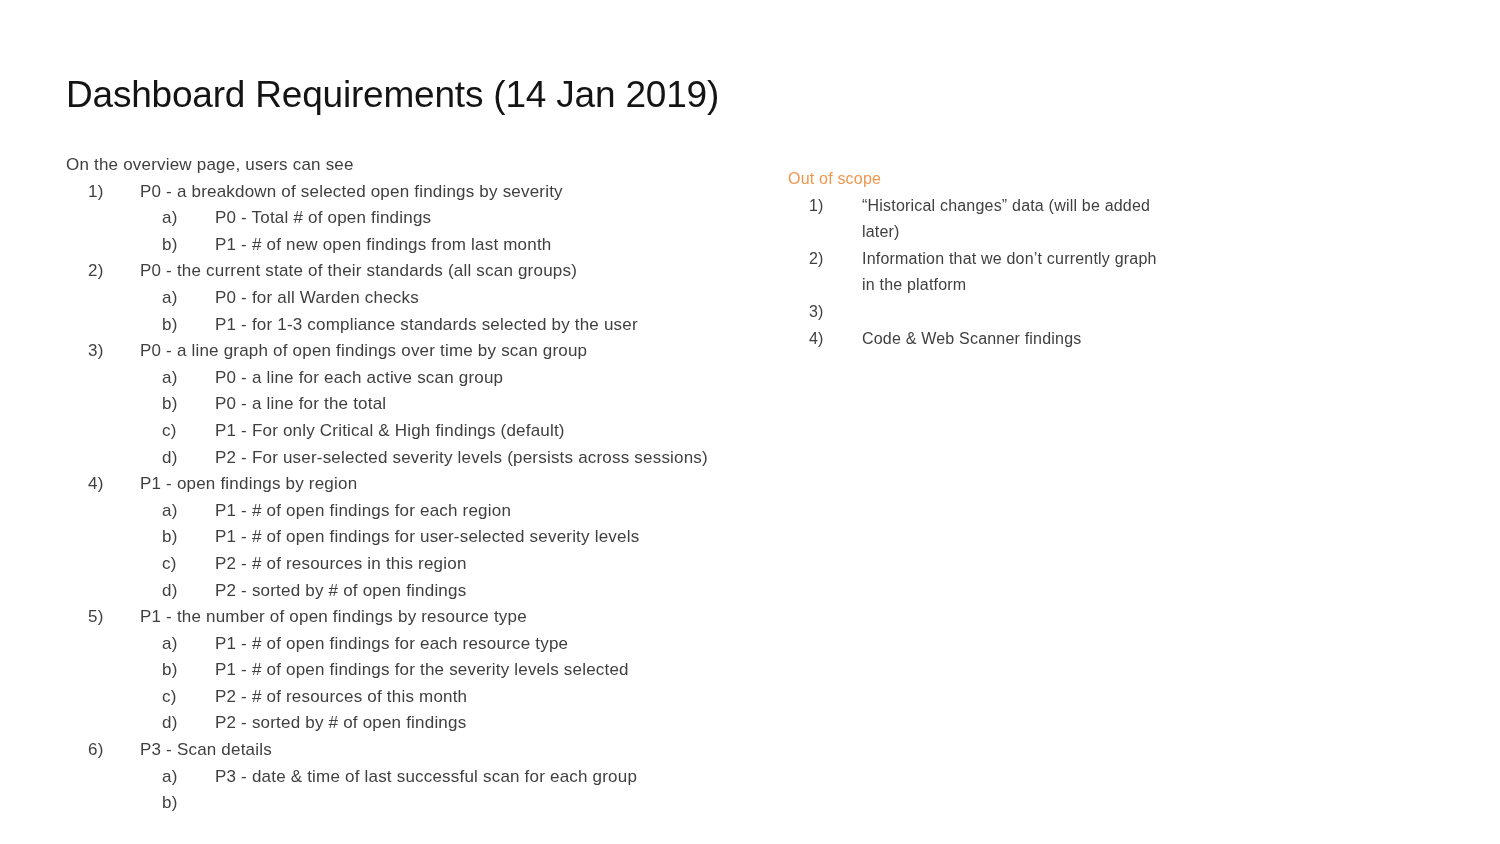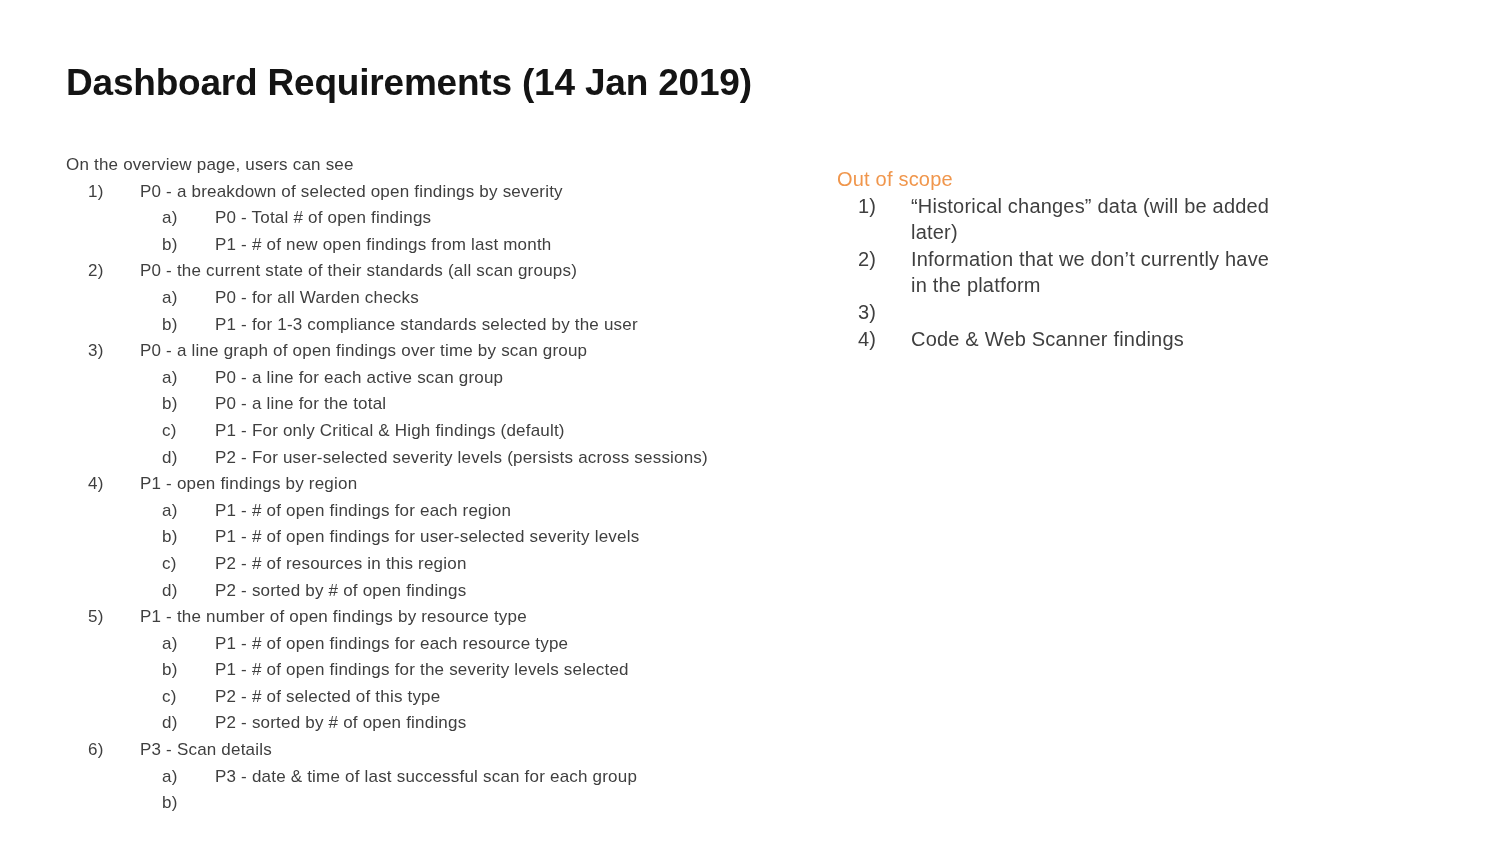--- a/index.html
+++ b/index.html
@@ -9,42 +9,42 @@
     width: 1500px;
     height: 844px;
     background: #ffffff;
     overflow: hidden;
     font-family: "Liberation Sans", "DejaVu Sans", sans-serif;
     color: var(--body, #3f3f3f);
   }
   .title {
     position: absolute;
     left: 66px;
-    top: 62px;
+    top: 74px;
     font-size: 37px;
-    font-weight: 700;
+    font-weight: 400;
     letter-spacing: -0.2px;
     color: var(--title, #141414);
   }
   .left-col {
     position: absolute;
     left: 66px;
     top: 132px;
     width: 740px;
     font-size: 17px;
     line-height: 26.6px;
     letter-spacing: 0.2px;
     margin-top: 20px;
   }
   .right-col {
     position: absolute;
-    left: 837px;
+    left: 788px;
     top: 166px;
     width: 470px;
-    font-size: 20px;
+    font-size: 16px;
     line-height: 26.6px;
     letter-spacing: 0.2px;
   }
   .row { display: flex; align-items: baseline; }
   .row .marker { flex: 0 0 auto; }
   .lvl1 { padding-left: 22px; }
   .lvl1 .marker { width: 52px; }
   .lvl2 { padding-left: 96px; }
   .lvl2 .marker { width: 53px; }
   .oos-heading { color: var(--accent, #F0964C); }
@@ -139,21 +139,21 @@
     <div class="row lvl2">
       <span class="marker">a)</span>
       <span class="text">P1 - # of open findings for each resource type</span>
     </div>
     <div class="row lvl2">
       <span class="marker">b)</span>
       <span class="text">P1 - # of open findings for the severity levels selected</span>
     </div>
     <div class="row lvl2">
       <span class="marker">c)</span>
-      <span class="text">P2 - # of selected of this type</span>
+      <span class="text">P2 - # of resources of this month</span>
     </div>
     <div class="row lvl2">
       <span class="marker">d)</span>
       <span class="text">P2 - sorted by # of open findings</span>
     </div>
 
     <div class="row lvl1">
       <span class="marker">6)</span>
       <span class="text">P3 - Scan details</span>
     </div>
@@ -170,21 +170,21 @@
     <div class="row oos-heading">
       <span class="text">Out of scope</span>
     </div>
     <div class="row oos-item">
       <span class="marker">1)</span>
       <span class="text">“Historical changes” data (will be added
 later)</span>
     </div>
     <div class="row oos-item">
       <span class="marker">2)</span>
-      <span class="text">Information that we don’t currently have
+      <span class="text">Information that we don’t currently graph
 in the platform</span>
     </div>
     <div class="row oos-item">
       <span class="marker">3)</span>
     </div>
     <div class="row oos-item">
       <span class="marker">4)</span>
       <span class="text">Code &amp; Web Scanner findings</span>
     </div>
   </div>

